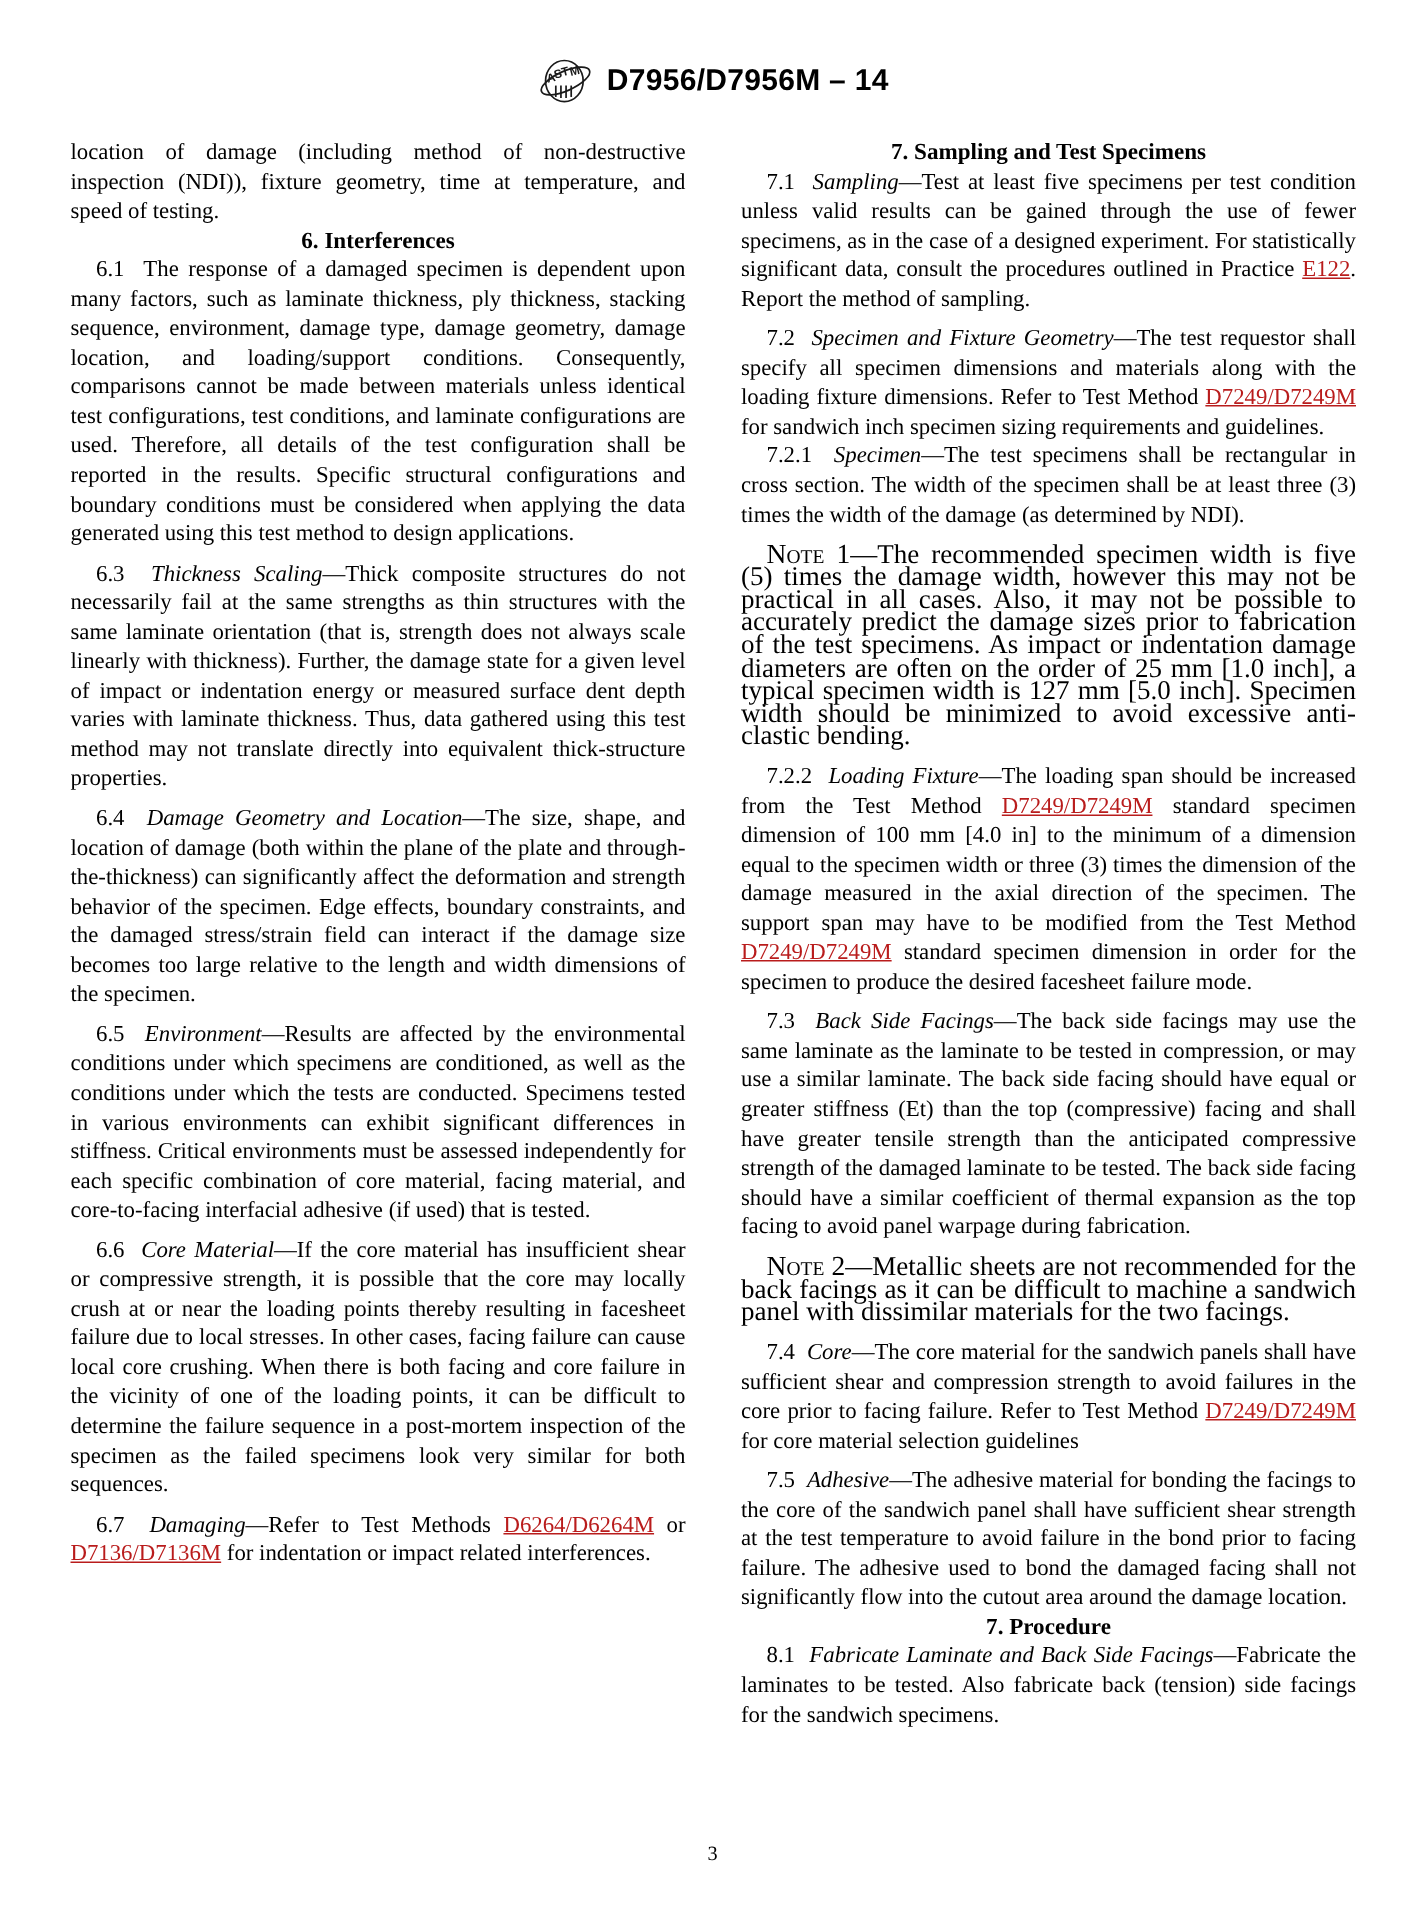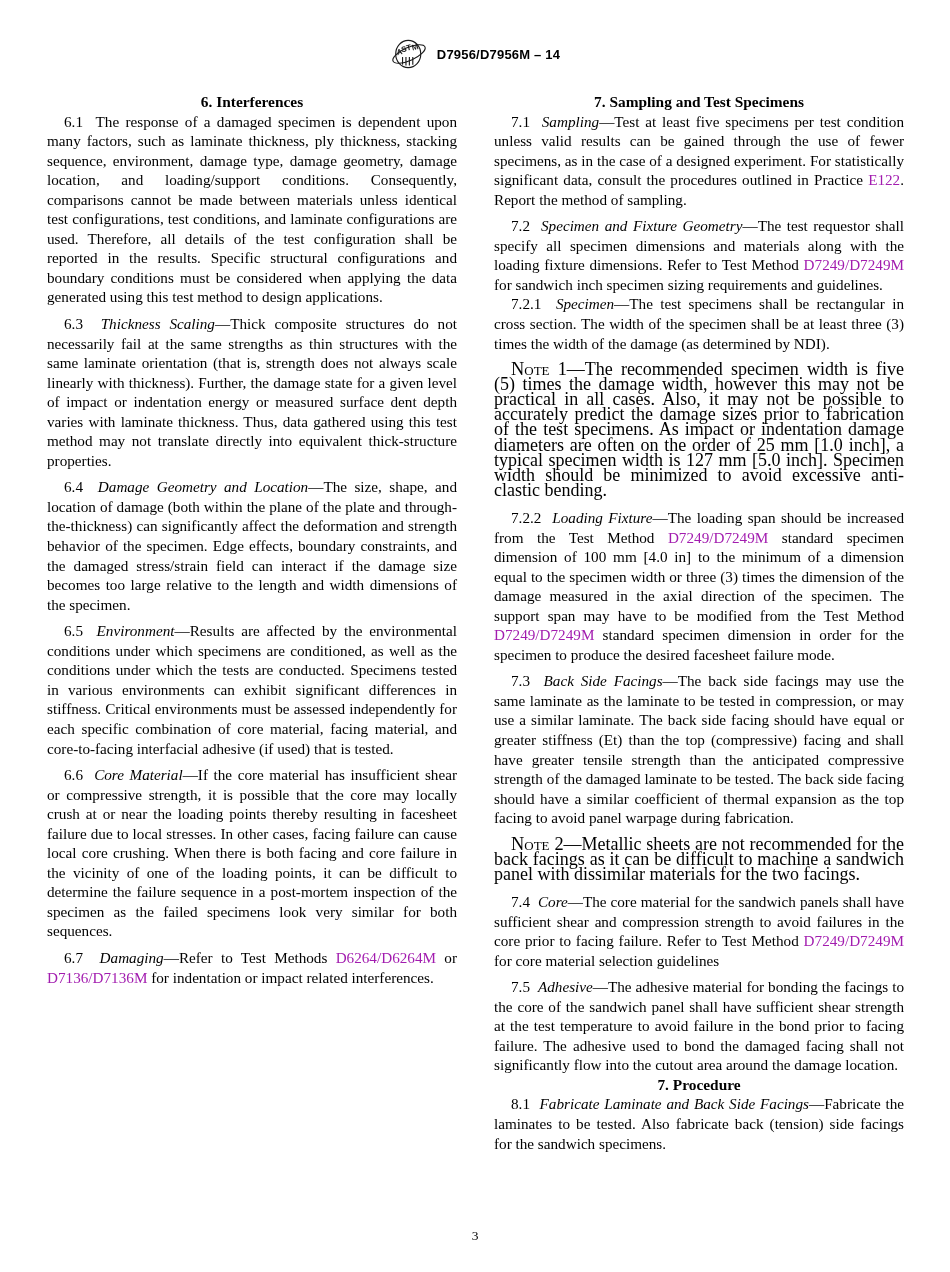--- a/index.html
+++ b/index.html
@@ -36,21 +36,21 @@
   }
   .astm-logo {
     width: 38px;
     height: 32px;
     flex: 0 0 auto;
     display: block;
   }
   .designation {
     font-family: "Liberation Sans", "DejaVu Sans", sans-serif;
     font-weight: bold;
-    font-size: 13px;
+    font-size: 20px;
     letter-spacing: 0.2px;
     white-space: nowrap;
   }
 
   
   .columns {
     position: absolute;
     top: 92px;
     left: 47px;
     width: 858px;
@@ -87,21 +87,22 @@
     line-height: 19.55px;
     font-weight: bold;
     text-align: center;
   }
   .sp-before-head { margin-top: 9.5px; }
   .gap-sm { margin-top: 7px; }
   .gap-md { margin-top: 10px; }
 
   .ital { font-style: italic; }
   .link {
-    color: #a21caf;
+    color: #b91c1c;
+    text-decoration: underline;
   }
   sup {
     font-size: 0.68em;
     vertical-align: super;
     line-height: 0;
   }
 
   
   p.note {
     font-size: 18px;
@@ -150,20 +151,21 @@
         <line x1="60" y1="50" x2="60" y2="70"></line>
       </g>
     </svg>
     <span class="designation">D7956/D7956M – 14</span>
   </div>
 
   <div class="columns">
 
     <div class="col">
 
+      <p class="body cont">location of damage (including method of non-destructive inspection (NDI)), fixture geometry, time at temperature, and speed of testing.</p>
 
 
       <h2 class="section sp-before-head">6.  Interferences</h2>
 
       <p class="indent"><span>6.1</span>&nbsp;&nbsp;<span>The response of a damaged specimen is dependent upon many factors, such as laminate thickness, ply thickness, stacking sequence, environment, damage type, damage geometry, damage location, and loading/support conditions. Consequently, comparisons cannot be made between materials unless identical test configurations, test conditions, and laminate configurations are used. Therefore, all details of the test configuration shall be reported in the results. Specific structural configurations and boundary conditions must be considered when applying the data generated using this test method to design applications.</span></p>
 
 
       <p class="indent gap-sm"><span>6.3</span>&nbsp;&nbsp;<span class="ital">Thickness Scaling</span><span>—Thick composite structures do not necessarily fail at the same strengths as thin structures with the same laminate orientation (that is, strength does not always scale linearly with thickness). Further, the damage state for a given level of impact or indentation energy or measured surface dent depth varies with laminate thickness. Thus, data gathered using this test method may not translate directly into equivalent thick-structure properties.</span></p>
 
       <p class="indent gap-sm"><span>6.4</span>&nbsp;&nbsp;<span class="ital">Damage Geometry and Location</span><span>—The size, shape, and location of damage (both within the plane of the plate and through-the-thickness) can significantly affect the deformation and strength behavior of the specimen. Edge effects, boundary constraints, and the damaged stress/strain field can interact if the damage size becomes too large relative to the length and width dimensions of the specimen.</span></p>

